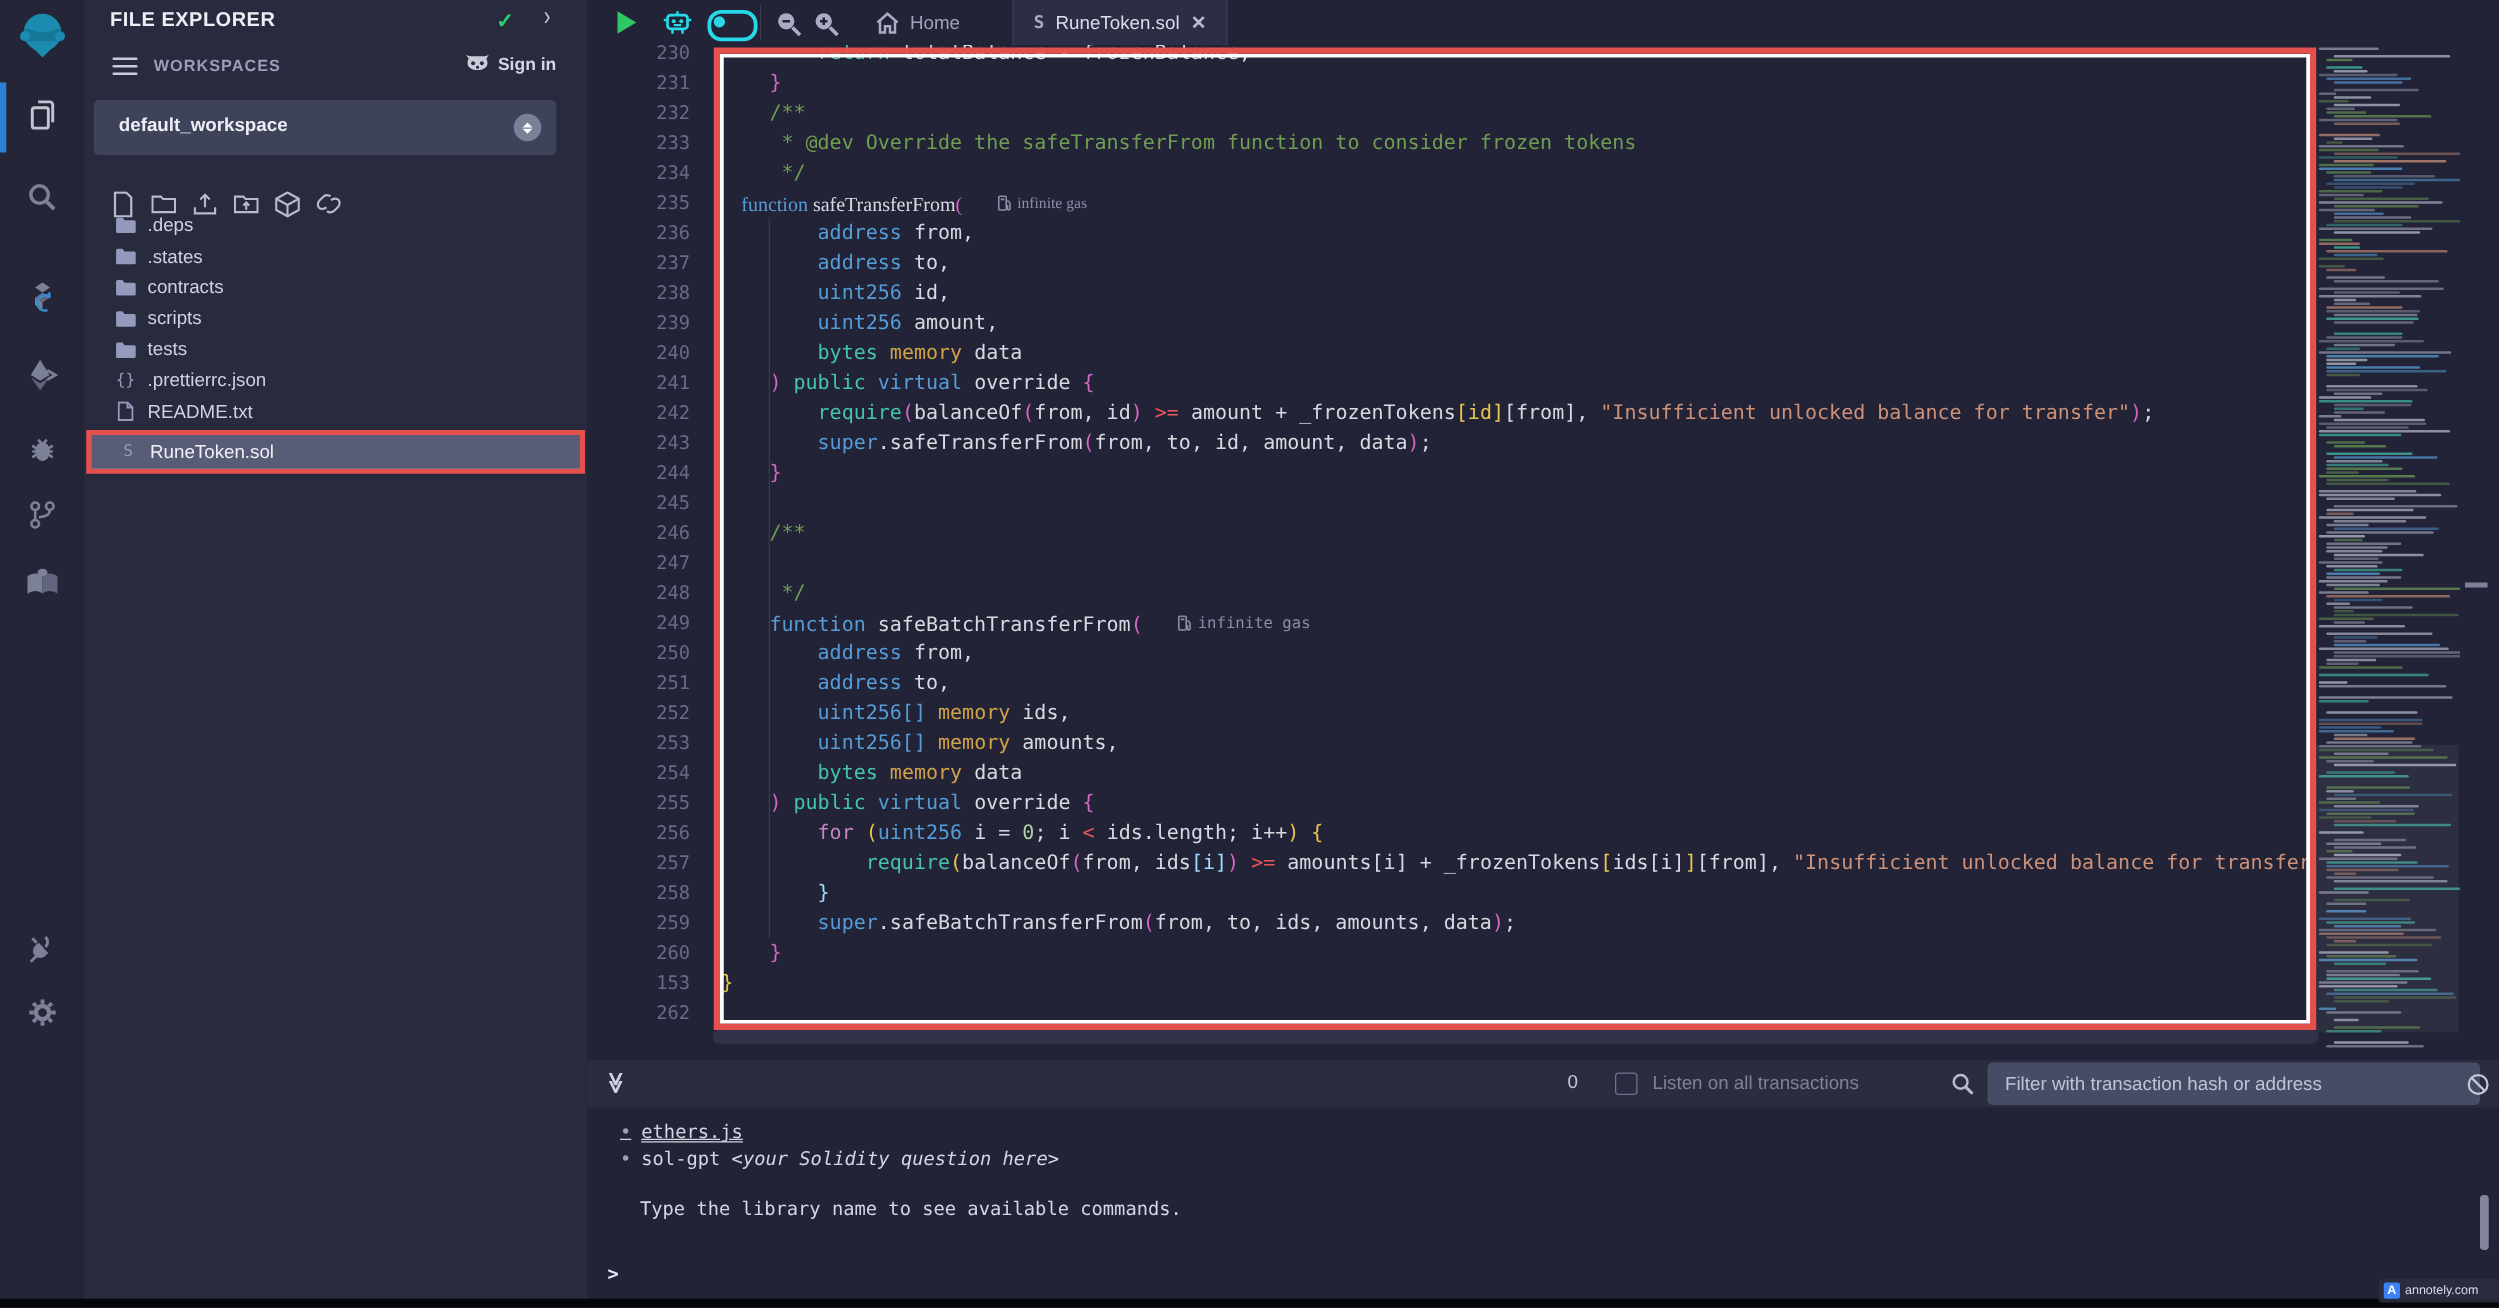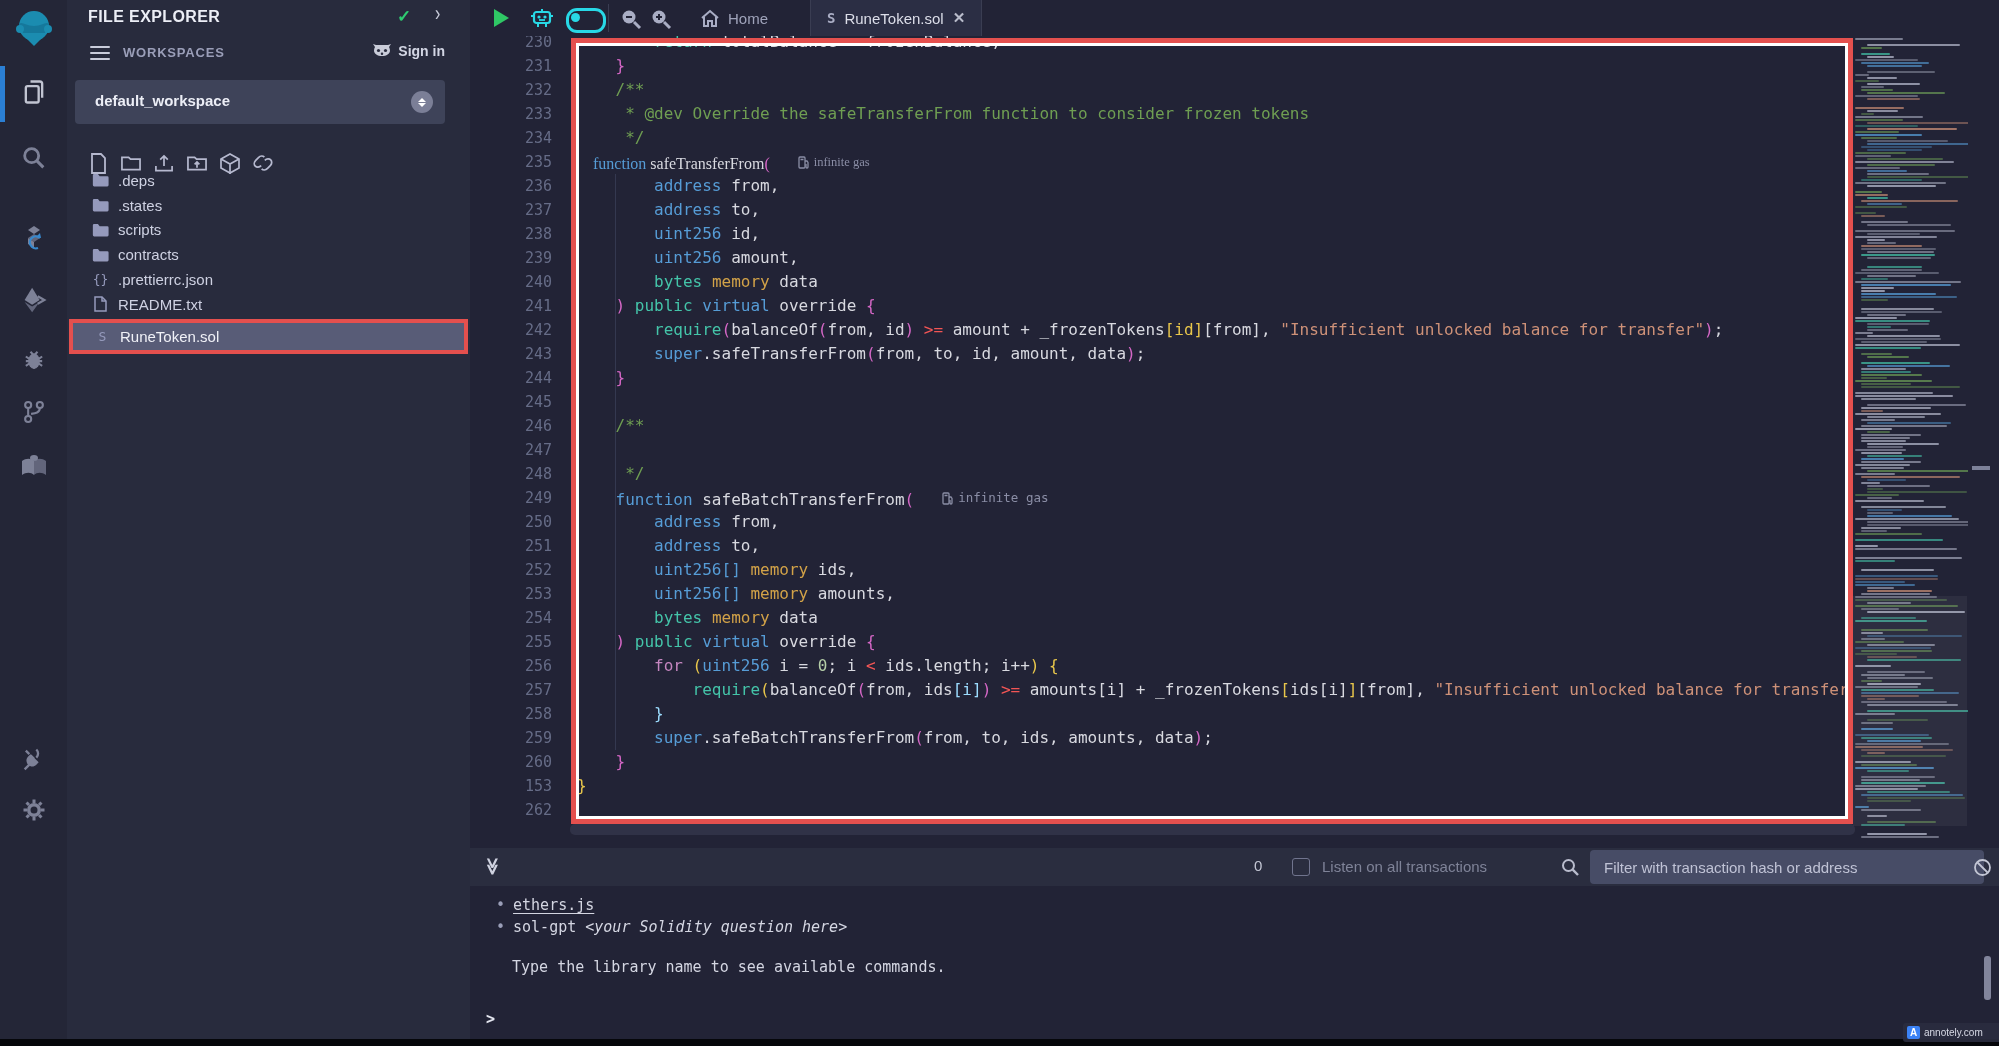--- a/index.html
+++ b/index.html
@@ -271,29 +271,37 @@
           </svg>
         </span>
         <span>.states</span>
       </div>
       <div class="frow">
         <span class="ficon">
           <svg width="17" height="14" viewBox="0 0 20 16">
             <path d="M1 2.5A1.5 1.5 0 0 1 2.5 1H7l2 2.5h9A1.5 1.5 0 0 1 19.5 5v9a1.5 1.5 0 0 1-1.5 1.5H2.5A1.5 1.5 0 0 1 1 14z" fill="#959abc"></path>
           </svg>
         </span>
-        <span>scripts</span>
+        <span>contracts</span>
       </div>
       <div class="frow">
         <span class="ficon">
           <svg width="17" height="14" viewBox="0 0 20 16">
             <path d="M1 2.5A1.5 1.5 0 0 1 2.5 1H7l2 2.5h9A1.5 1.5 0 0 1 19.5 5v9a1.5 1.5 0 0 1-1.5 1.5H2.5A1.5 1.5 0 0 1 1 14z" fill="#959abc"></path>
           </svg>
         </span>
-        <span>contracts</span>
+        <span>scripts</span>
+      </div>
+      <div class="frow">
+        <span class="ficon">
+          <svg width="17" height="14" viewBox="0 0 20 16">
+            <path d="M1 2.5A1.5 1.5 0 0 1 2.5 1H7l2 2.5h9A1.5 1.5 0 0 1 19.5 5v9a1.5 1.5 0 0 1-1.5 1.5H2.5A1.5 1.5 0 0 1 1 14z" fill="#959abc"></path>
+          </svg>
+        </span>
+        <span>tests</span>
       </div>
       <div class="frow">
         <span class="ficon">{}</span>
         <span>.prettierrc.json</span>
       </div>
       <div class="frow">
         <span class="ficon">
           <svg width="13" height="16" viewBox="0 0 13 16" fill="none" stroke="#959abc" stroke-width="1.5">
             <path d="M1 1h7l4 4v10H1z"></path>
             <path d="M8 1v4h4"></path>
@@ -665,21 +673,21 @@
     <div id="vstrip"></div>
     <div id="vmark"></div>
     <div id="hscroll"></div>
     <div id="anno-editor"></div>
   </div>
 
   <div id="terminal" class="abs">
     <div id="term-body">
       <div id="prompt">&gt;</div>
     <div class="trow" style="top: -6px;"><span class="bullet">•</span><u>web3.js</u></div>
-        <div class="trow" style="top: 48px;"><span class="bullet">•</span><u>ethers.js</u></div>
+        <div class="trow" style="top: 48px; text-decoration: underline;"><span class="bullet">•</span><u>ethers.js</u></div>
         <div class="trow" style="top: 70px;"><span class="bullet">•</span><span>sol-gpt </span><i>&lt;your Solidity question here&gt;</i></div>
         <div class="trow" style="top: 110px; left: 42px;"><span>Type the library name to see available commands.</span></div>
       </div>
     <div id="term-bar">
       <div id="term-collapse">≫</div>
       <div id="tx-count">0</div>
       <div id="listen-box"></div>
       <div id="listen-label">Listen on all transactions</div>
       <div id="term-search">
         <svg width="20" height="20" viewBox="0 0 20 20">

